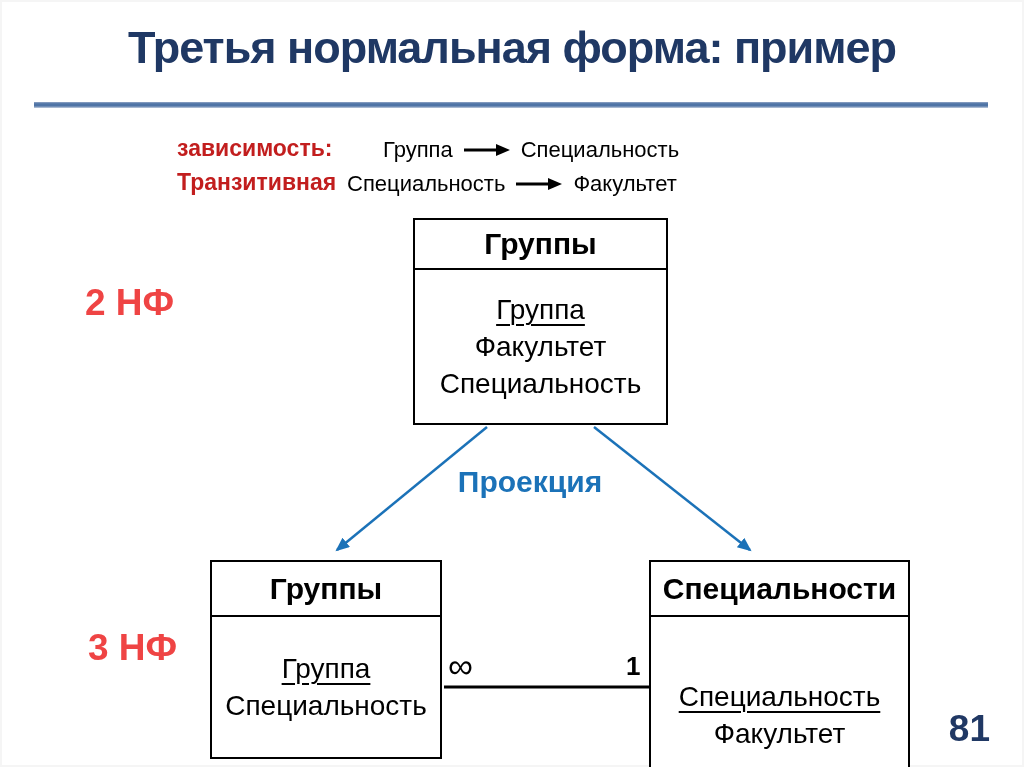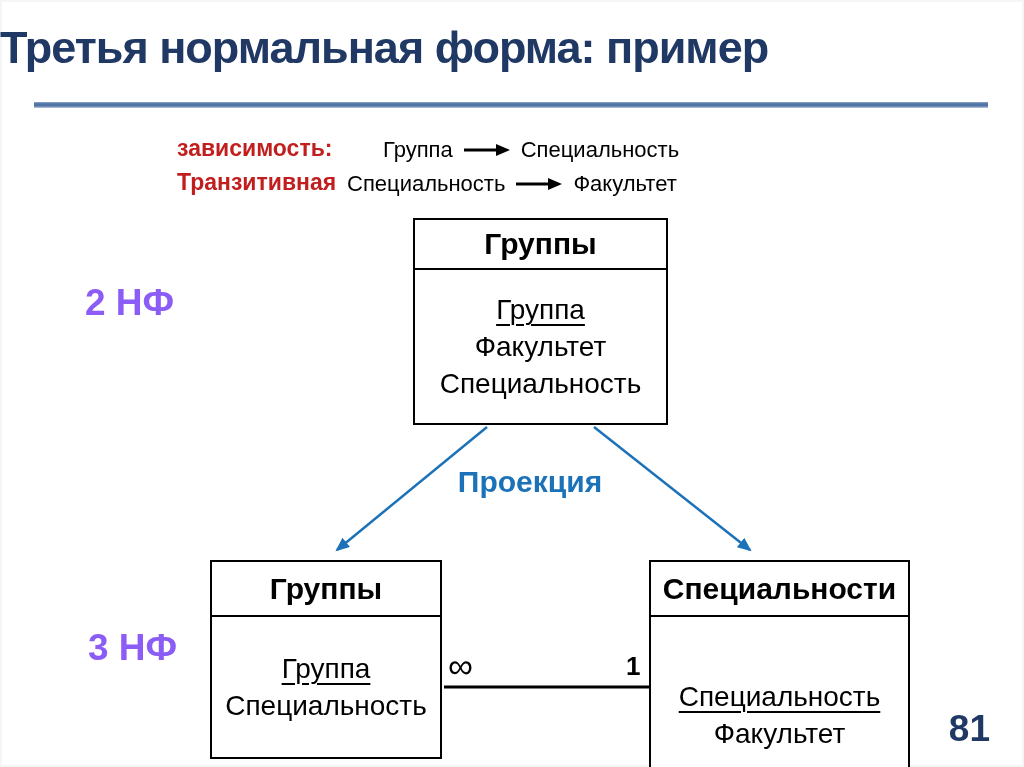--- a/index.html
+++ b/index.html
@@ -9,20 +9,21 @@
     height: 767px;
     background: #ffffff;
     font-family: "Liberation Sans", sans-serif;
     overflow: hidden;
     box-shadow: inset 0 0 0 2px #f5f5f5;
   }
   .title {
     position: absolute;
     top: 22px; left: 0; width: 100%;
     margin: 0;
+    text-align: center;
     font-size: 45px;
     font-weight: bold;
     letter-spacing: -1px;
     color: #1F3864;
   }
   .title-rule {
     position: absolute;
     left: 34px; top: 102px;
     width: 954px; height: 6px;
     background: linear-gradient(#93A7C6 0%, #4F74A6 30%, #4F74A6 65%, #C4CEDE 100%);
@@ -45,21 +46,21 @@
     color: #000000;
     white-space: nowrap;
   }
   .dep-row-1 { left: 383px; top: 137px; }
   .dep-row-2 { left: 347px; top: 171px; }
   .dep-arrow { display: block; }
   .nf-label {
     position: absolute;
     font-size: 37px;
     font-weight: bold;
-    color: #8b5cf6;
+    color: #ef4444;
     white-space: nowrap;
   }
   .nf2 { left: 85px; top: 282px; }
   .nf3 { left: 88px; top: 627px; }
   .etable {
     position: absolute;
     background: #ffffff;
     border: 2px solid #000000;
     display: flex;
     flex-direction: column;

